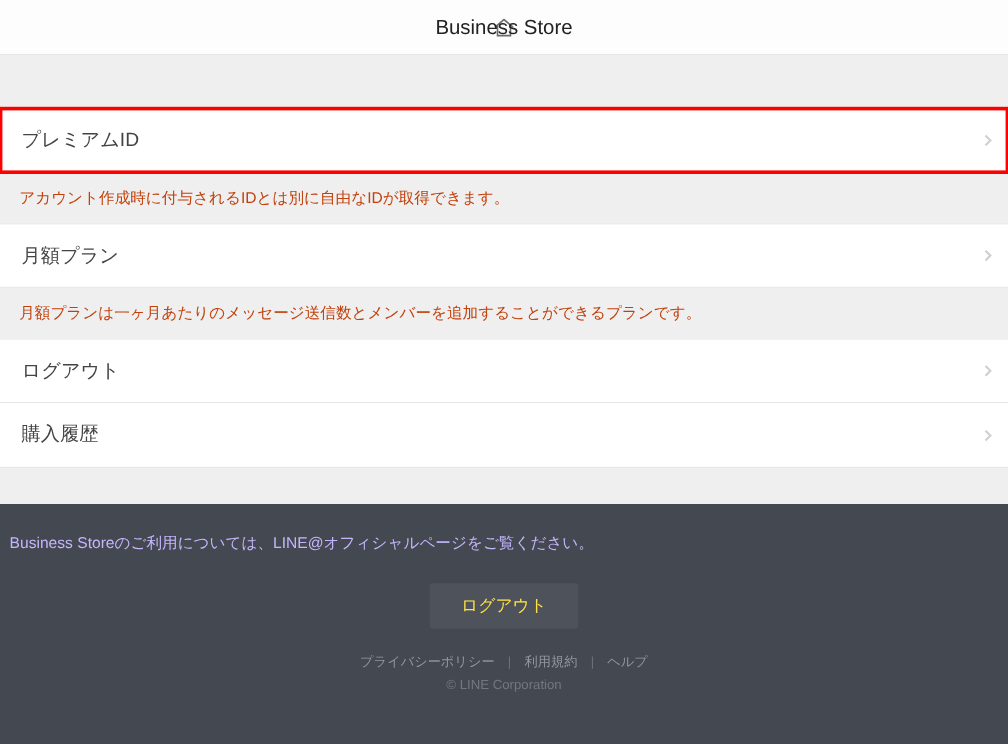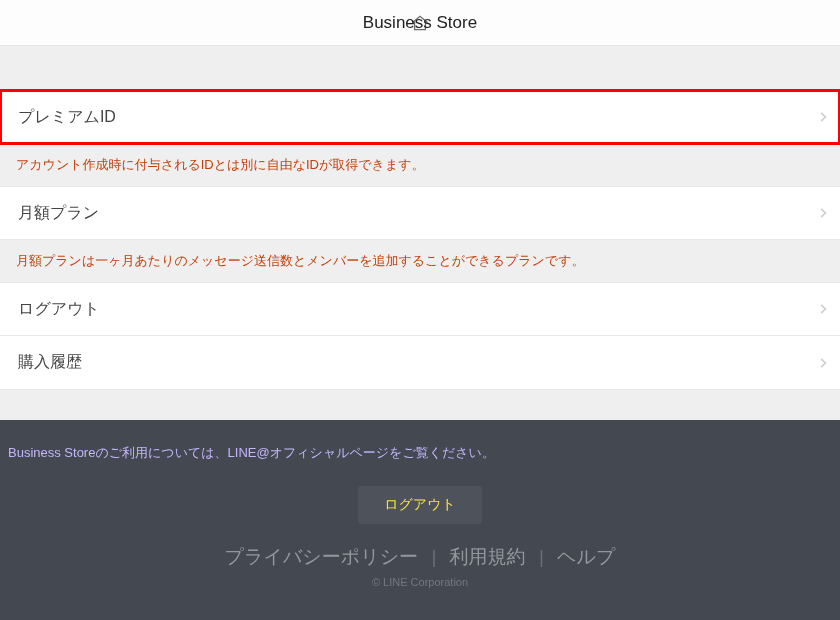--- a/index.html
+++ b/index.html
@@ -85,21 +85,21 @@
       display: inline-block;
       background: #4e525a;
       color: #fde047;
       padding: 10px 26px;
       border-radius: 3px;
       font-size: 14px;
       cursor: pointer;
     }
     .footer-links {
       text-align: center;
-      font-size: 19px;
+      font-size: 11px;
       color: #93979e;
       margin-bottom: 6px;
     }
     .footer-links span { cursor: pointer; }
     .sep { margin: 0 8px; color: #6b6f77; }
     .copyright {
       text-align: center;
       font-size: 11px;
       color: #73777f;
     }

